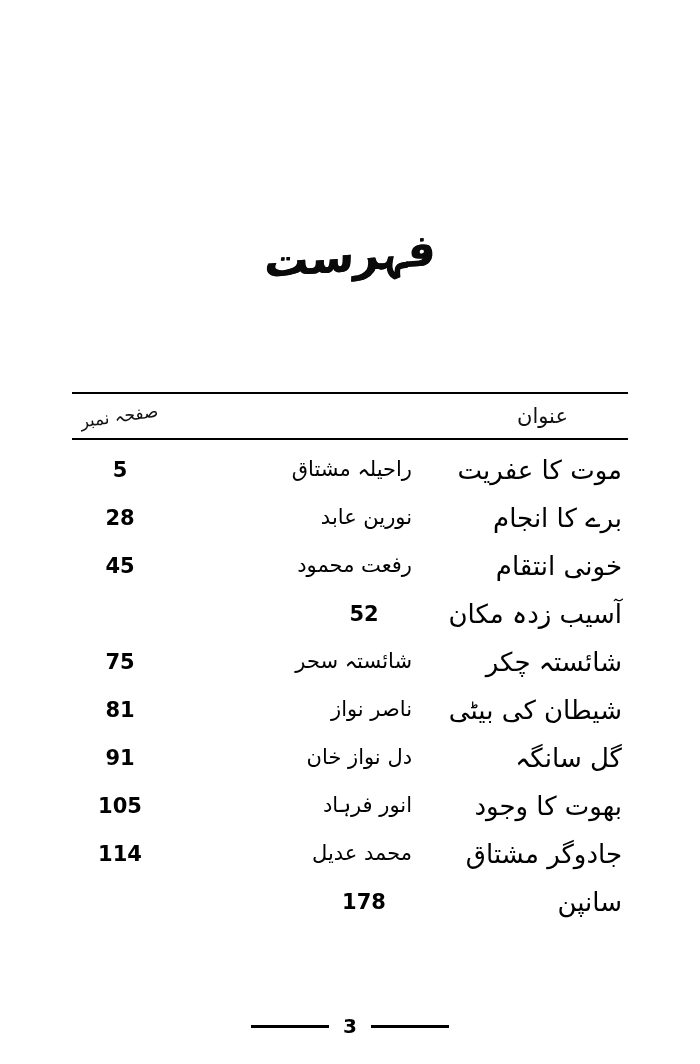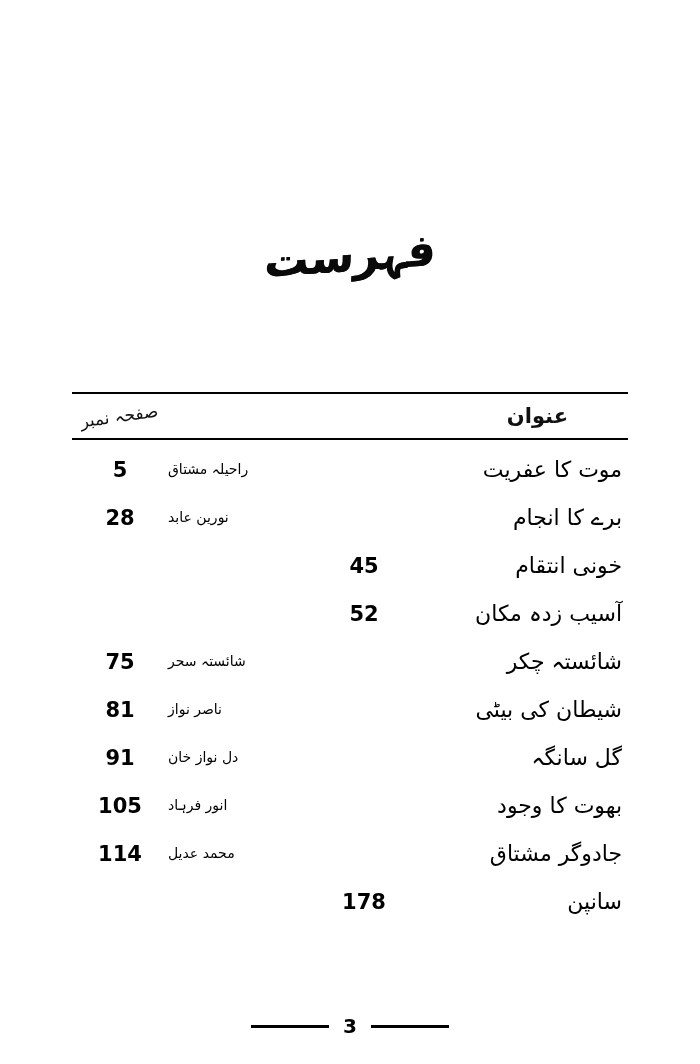--- a/index.html
+++ b/index.html
@@ -53,21 +53,21 @@
     border-bottom: 2.2px solid #000;
     height: 44px;
     position: relative;
   }
   .head-title {
     position: absolute;
     top: 50%;
     transform: translateY(-50%);
     right: 60px;
     font-size: 21px;
-    font-weight: 700;
+    font-weight: 400;
     color: #111;
   }
   .head-page {
     position: absolute;
     top: 50%;
     transform: translateY(-50%) rotate(-8deg);
     left: 8px;
     font-size: 17px;
     font-weight: 400;
     color: #111;
@@ -80,30 +80,30 @@
   .toc-row {
     display: flex;
     flex-direction: row;
     align-items: center;
     height: 48px;
   }
   .cell-title {
     flex: 0 0 210px;
     text-align: right;
     padding-right: 6px;
-    font-size: 22px;
+    font-size: 26px;
     line-height: 1.1;
     color: #000;
     white-space: nowrap;
     order: 1;
   }
   .cell-author {
     flex: 1 1 auto;
-    text-align: left;
-    font-size: 14px;
+    text-align: right;
+    font-size: 21px;
     line-height: 1.1;
     color: #000;
     white-space: nowrap;
     order: 2;
   }
   .cell-page {
     flex: 0 0 96px;
     text-align: center;
     font-size: 21px;
     font-weight: 700;
@@ -160,20 +160,21 @@
       </div>
 
       <div class="toc-row">
         <span class="cell-title">برے کا انجام</span>
         <span class="cell-author">نورین عابد</span>
         <span class="cell-page">28</span>
       </div>
 
       <div class="toc-row">
         <span class="cell-title">خونی انتقام</span>
+        <span class="cell-author">رفعت محمود</span>
         <span class="cell-page">45</span>
       </div>
 
       <div class="toc-row">
         <span class="cell-title">آسیب زدہ مکان</span>
         <span class="cell-page">52</span>
       </div>
 
       <div class="toc-row">
         <span class="cell-title">شائستہ چکر</span>

